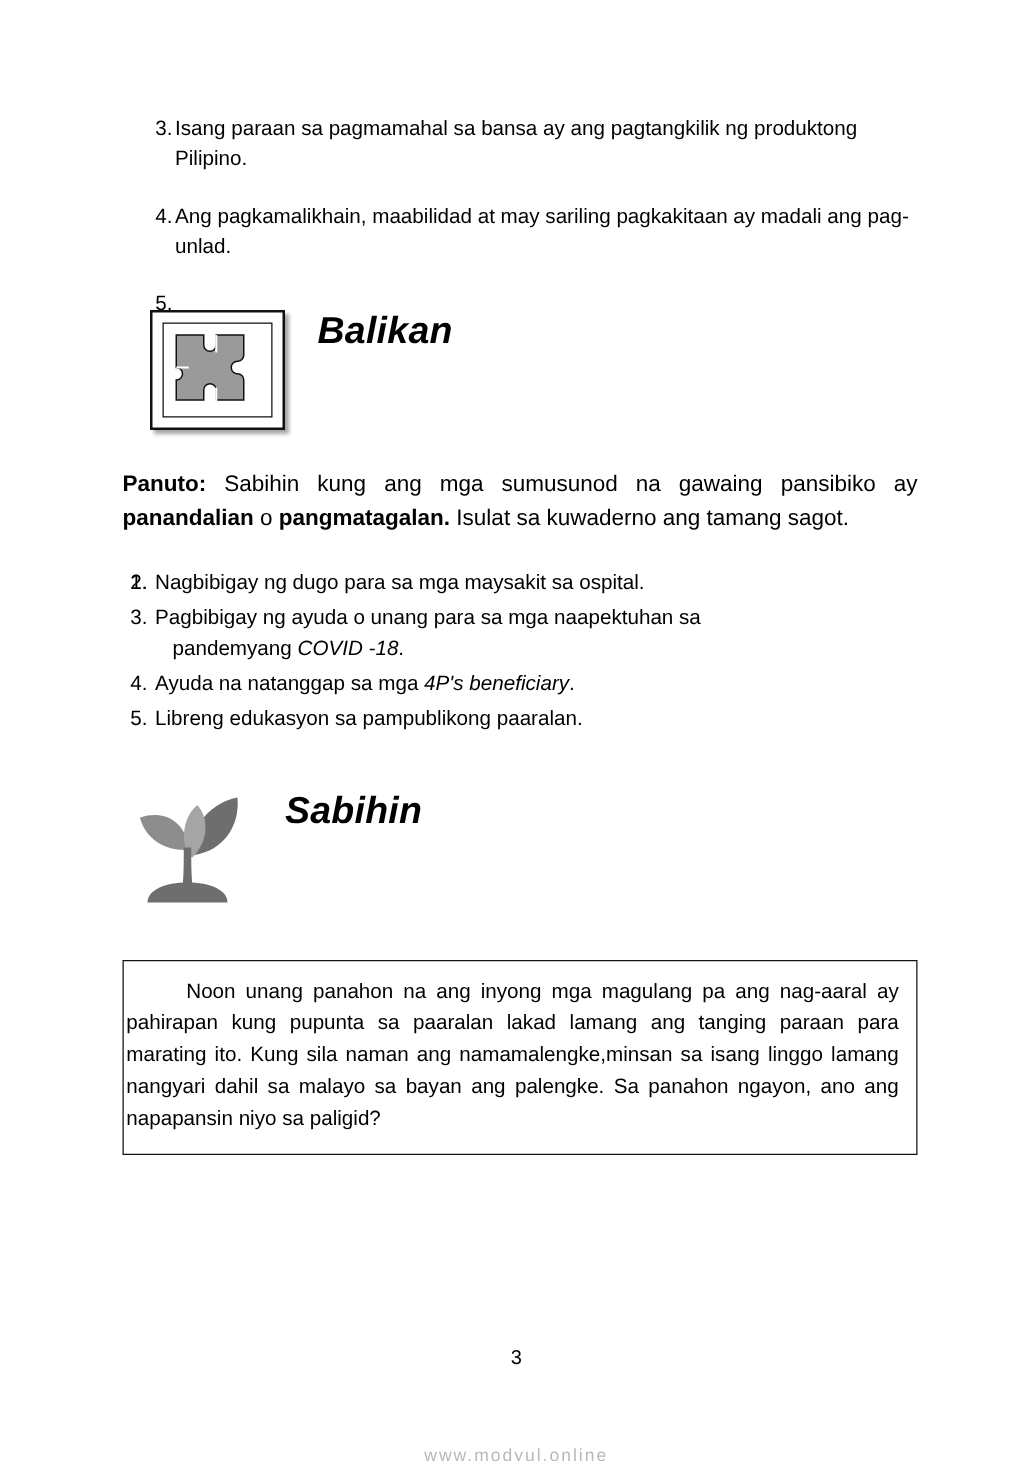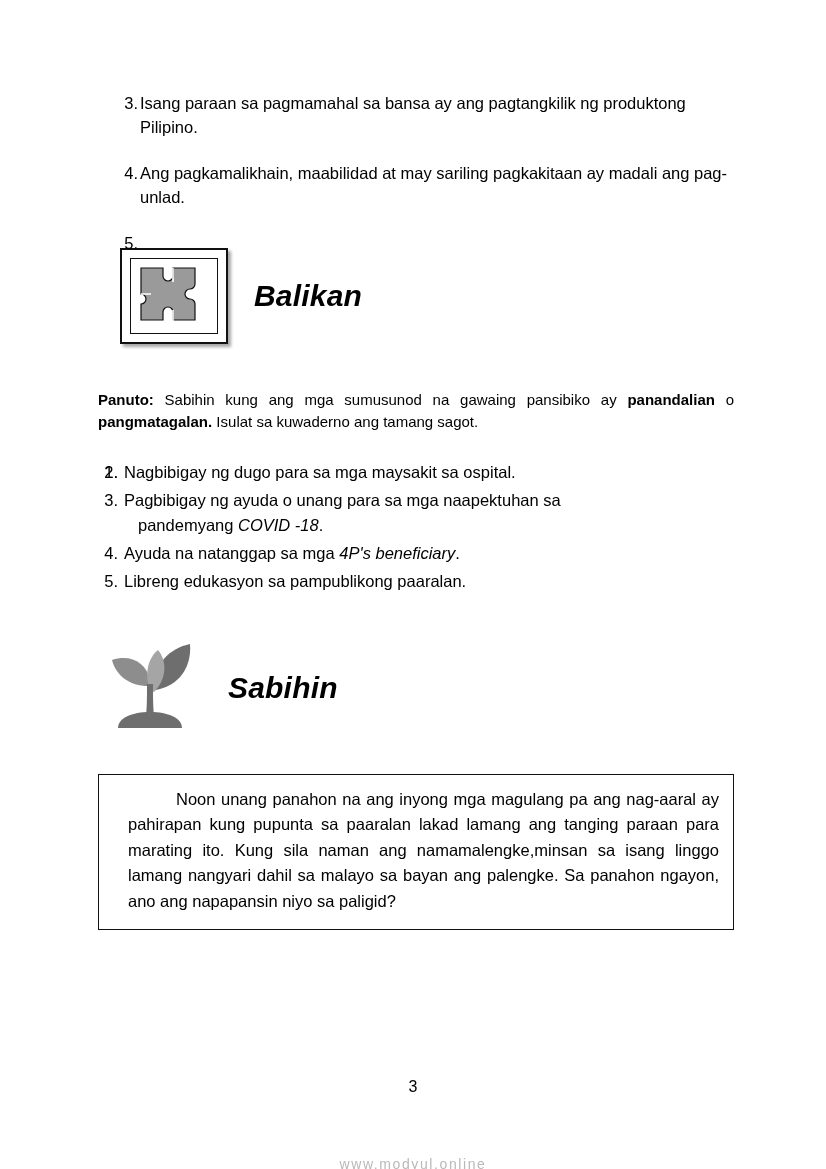--- a/index.html
+++ b/index.html
@@ -46,21 +46,20 @@
     position: absolute;
     left: 18px;
     top: 0;
     width: 22px;
     text-align: right;
   }
 
   
   .section-head {
     display: flex;
-    align-items: center;
     margin-top: 34px;
   }
   .section-head.balikan { margin-top: 38px; padding-left: 22px; }
   .section-head.tuklasin { margin-top: 44px; padding-left: 0px; }
 
   .icon-box {
     width: 108px;
     height: 96px;
     border: 2px solid #111;
     box-shadow: 3px 3px 3px rgba(0,0,0,0.35);
@@ -89,22 +88,22 @@
   .sprout-wrap {
     width: 104px;
     height: 100px;
     display: flex;
     align-items: center;
     justify-content: center;
   }
 
   
   .panuto {
-    margin-top: 45px;
-    font-size: 15px;
+    margin-top: 30px;
+    font-size: 18px;
     line-height: 1.5;
     text-align: justify;
   }
   .panuto b { font-weight: bold; }
 
   .q-list {
     list-style: none;
     margin: 26px 0 0 0;
     padding: 0;
   }
@@ -125,21 +124,21 @@
   .q-list li .sub {
     display: block;
     padding-left: 14px;
   }
   .ital { font-style: italic; }
 
   
   .box {
     margin-top: 36px;
     border: 1.5px solid #111;
-    padding: 12px 14px 14px 29px;
+    padding: 12px 14px 14px 2px;
     font-size: 16.5px;
     line-height: 1.55;
     text-align: justify;
   }
   .box p { margin: 0; text-indent: 48px; }
 
   .after-box {
     margin-top: 22px;
     font-size: 16.5px;
     line-height: 1.55;

